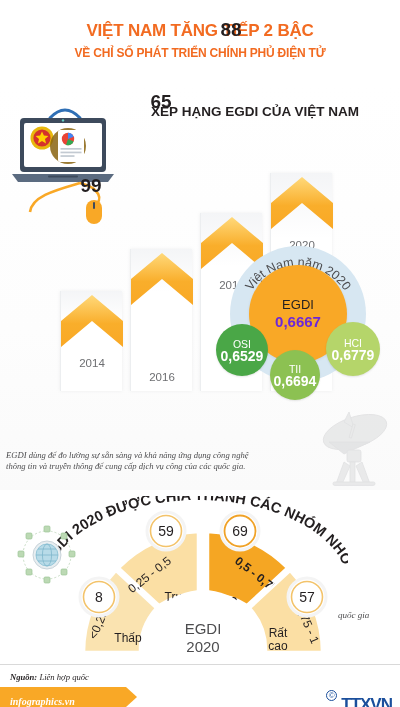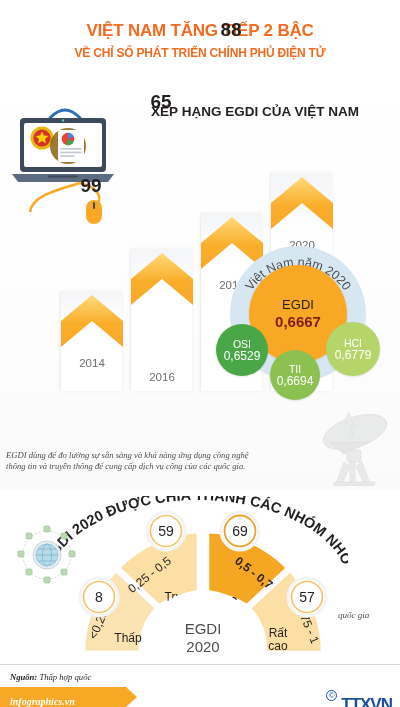--- a/index.html
+++ b/index.html
@@ -71,31 +71,31 @@
   }
   .curved-label { position: absolute; left: 8px; top: 0; width: 136px; height: 136px; }
   .egdi-main {
     position: absolute; left: 27px; top: 19px; width: 98px; height: 98px;
     border-radius: 50%; background: #f9a826;
     display: flex; flex-direction: column;
     align-items: center; justify-content: center;
     box-shadow: 0 1px 3px rgba(0,0,0,.08);
   }
   .egdi-main .lab { font-size: 13px; color: #231f20; line-height: 16px; }
-  .egdi-main .val { font-size: 15px; font-weight: bold; color: #7f1d1d; line-height: 18px; }
+  .egdi-main .val { font-size: 15px; font-weight: bold; color: #6d28d9; line-height: 18px; }
 
   .sub-circle {
     position: absolute; border-radius: 50%;
     display: flex; flex-direction: column;
     align-items: center; justify-content: center;
     color: #ffffff;
     box-shadow: 0 1px 2px rgba(0,0,0,.1);
   }
   .sub-circle .lab { font-size: 10.5px; line-height: 12px; }
-  .sub-circle .val { font-size: 12px; font-weight: normal; line-height: 13px; }
+  .sub-circle .val { font-size: 14px; font-weight: bold; line-height: 13px; }
   .c-osi { left: -6px; top: 78px; width: 52px; height: 52px; background: #4aa747; }
   .c-tii { left: 48px; top: 104px; width: 50px; height: 50px; background: #8cc152; }
   .c-hci { left: 104px; top: 76px; width: 54px; height: 54px; background: #b5d56a; }
 
   
   .dish { position: absolute; left: 300px; top: 398px; width: 96px; height: 96px; opacity: .5; }
 
   
   .explain {
     position: absolute; left: 6px; top: 364px; width: 250px;
@@ -449,21 +449,21 @@
       </g>
     </svg>
   </div>
 </div>
 
 <div class="quocgia">quốc gia</div>
 
 <div class="footer-line"></div>
 <div class="source">
   <b>Nguồn:</b>
-  <span>Thấp hợp quốc</span>
+  <span>Liên hợp quốc</span>
 </div>
 <div class="ribbon">
   <span>infographics.vn</span>
 </div>
 <div class="ttxvn">
   <div class="copy">©</div>
   <div>
     <div class="ttxvn-logo">TTXVN</div>
     <div class="ttxvn-sub">Vietnam News Agency</div>
   </div>

